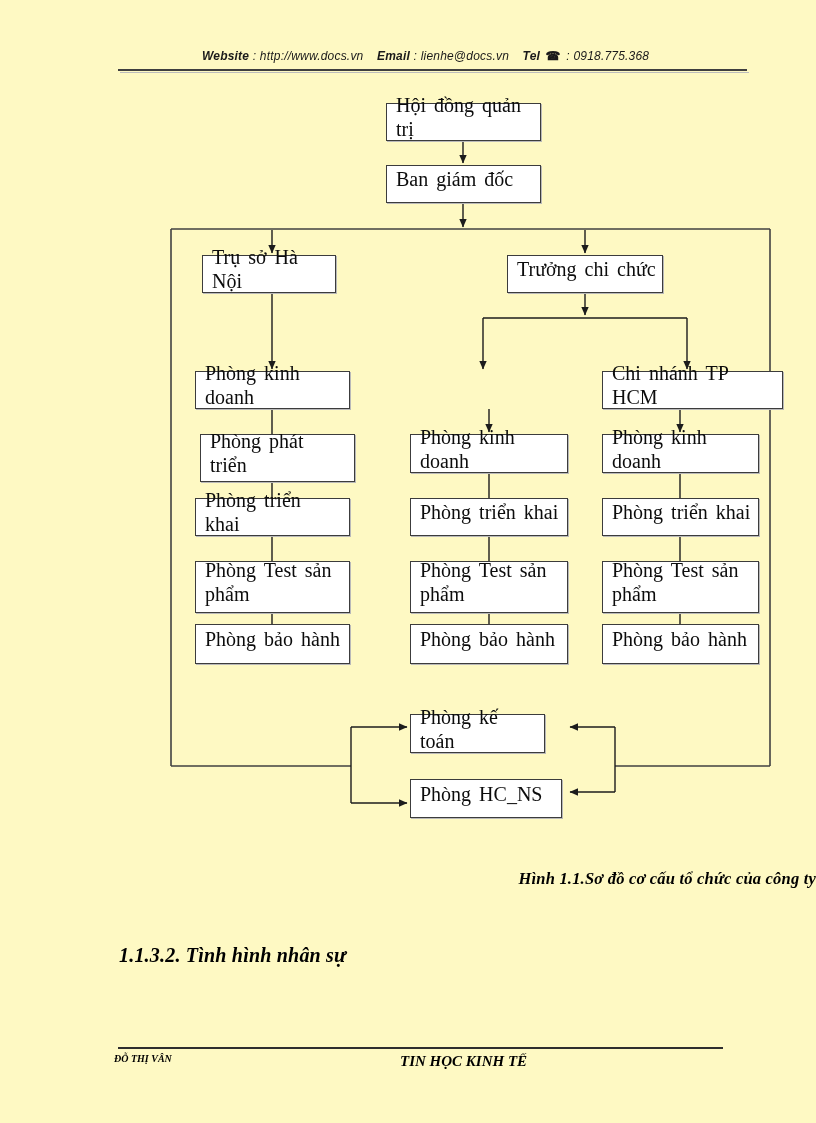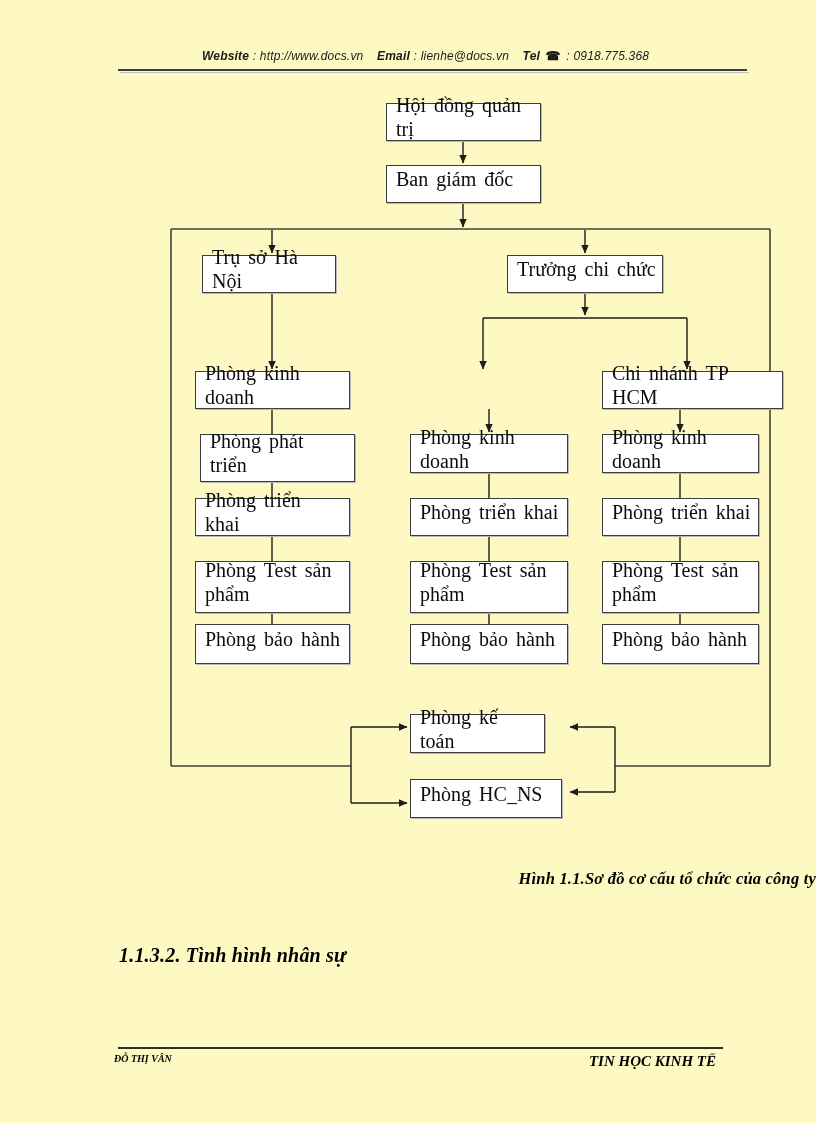--- a/index.html
+++ b/index.html
@@ -38,21 +38,21 @@
     position:absolute;left:119px;top:936px;
     font-size:20px;font-weight:bold;font-style:italic;letter-spacing:.2px;margin-top:8px;
   }
   
   #ftr-rule{left:118px;top:1047px;width:605px;height:2px;background:#2e2e2e;}
   #ftr-left{
     position:absolute;left:114px;top:1053px;
     font-size:10px;font-weight:bold;font-style:italic;
   }
   #ftr-right{
-    position:absolute;left:400px;top:1053px;width:316px;text-align:right;
+    position:absolute;left:400px;top:1053px;width:316px;
     font-size:15px;font-weight:bold;font-style:italic;
   }
 </style>
 </head>
 <body>
 
 <div id="page">
 
   <div id="hdr-text">
     <span class="b">Website</span>

